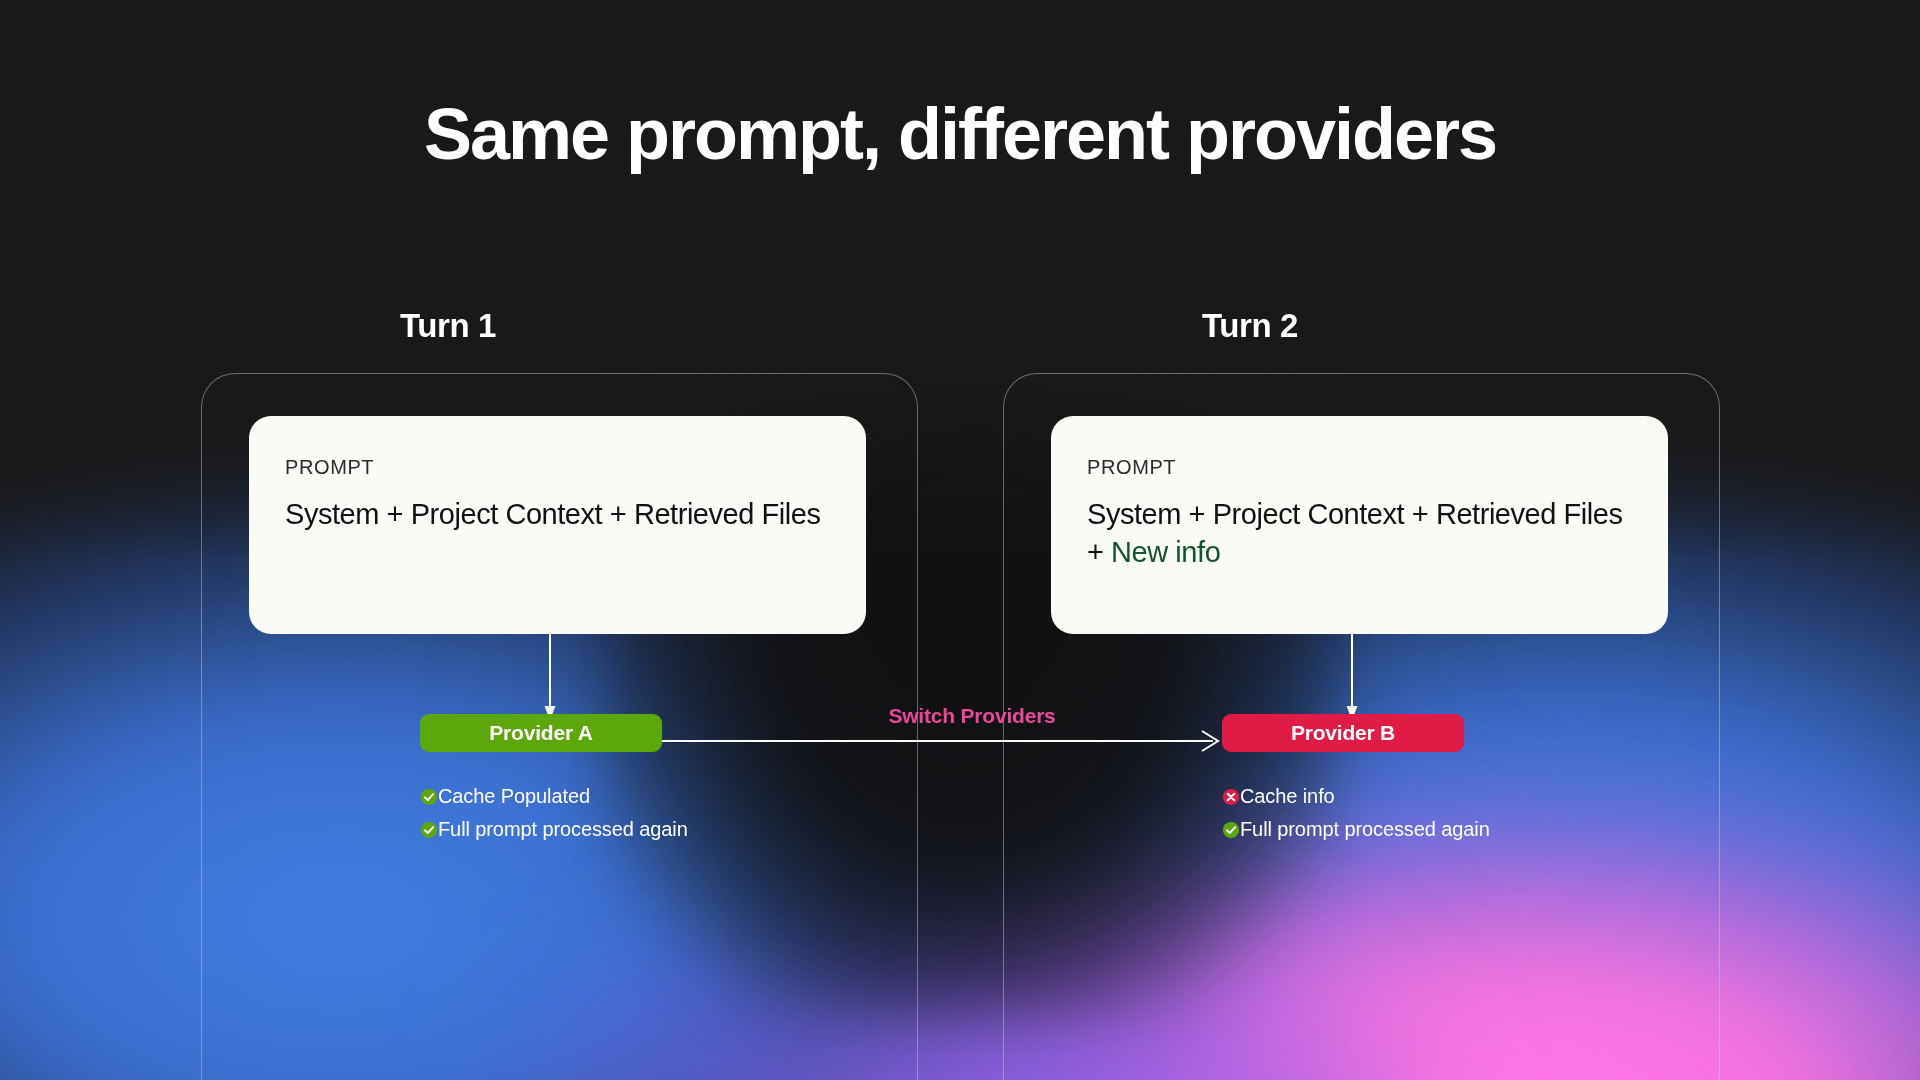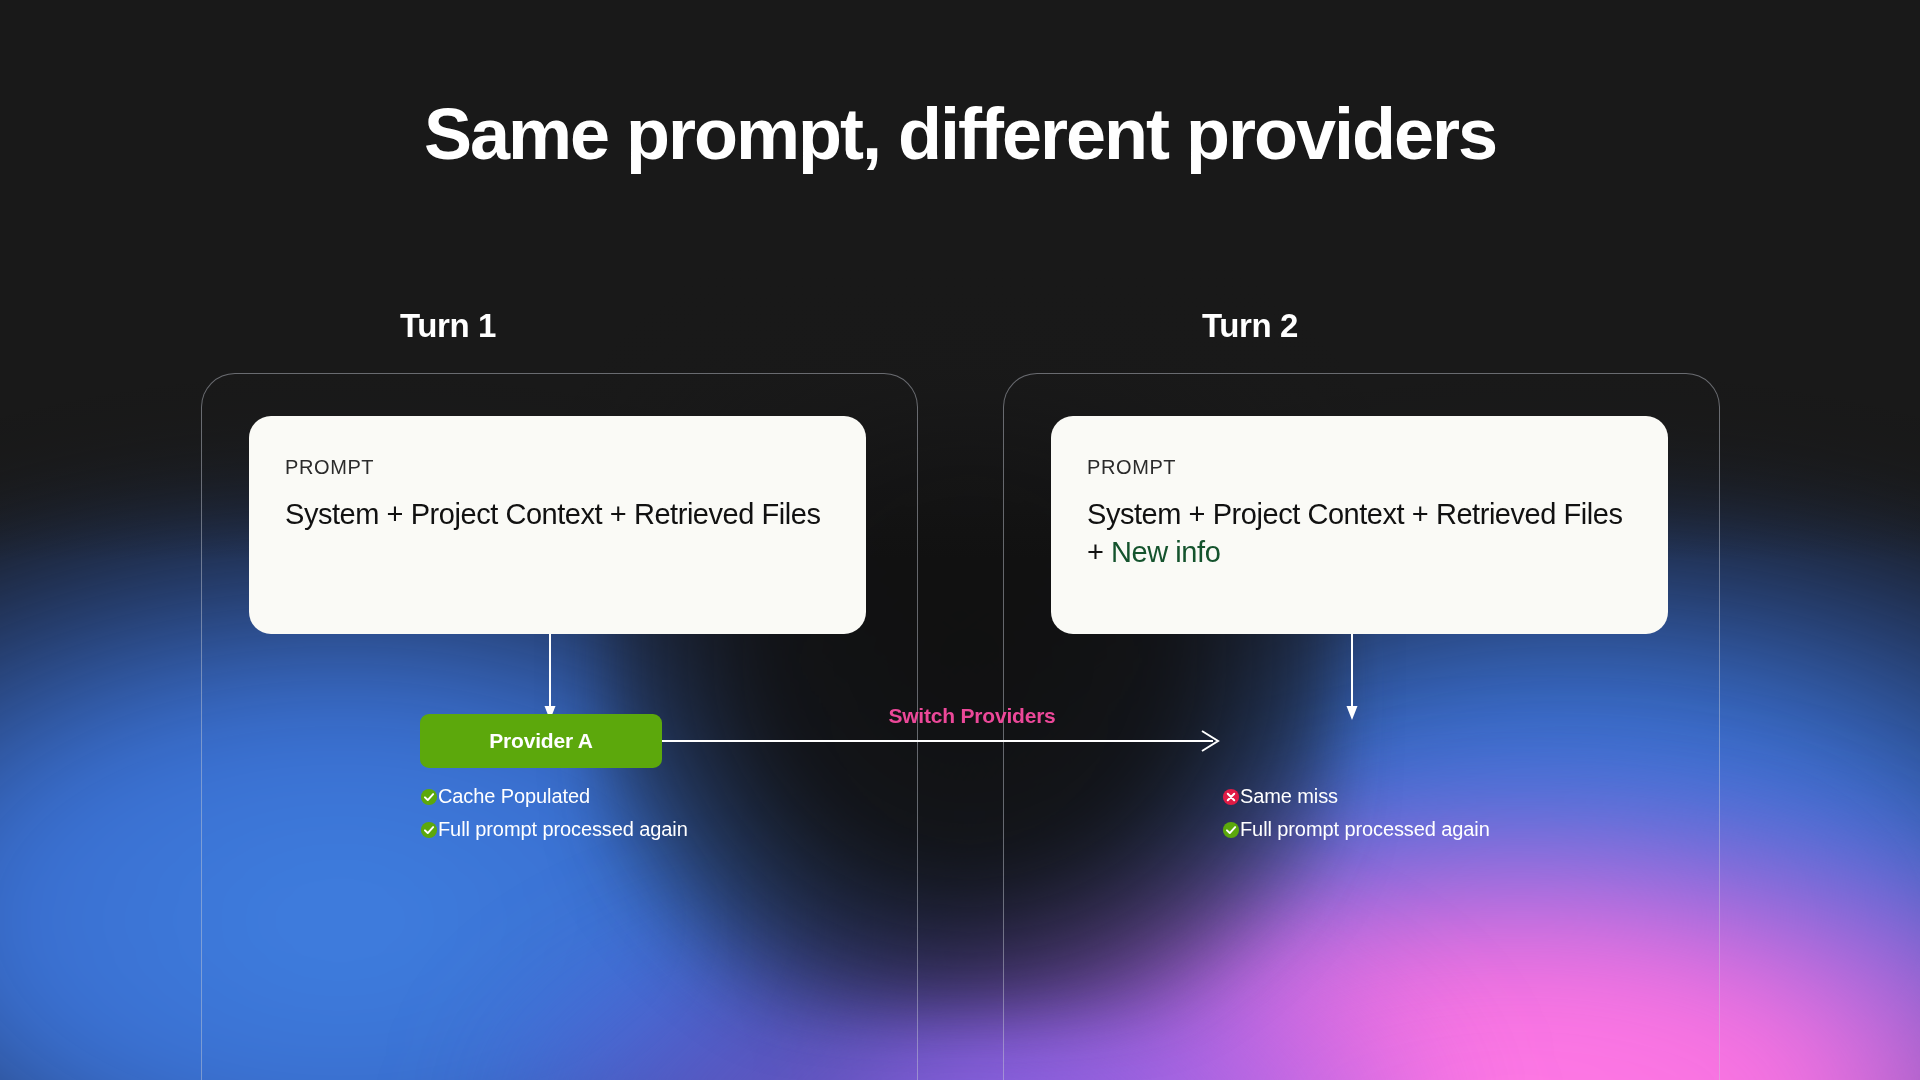--- a/index.html
+++ b/index.html
@@ -94,21 +94,21 @@
     letter-spacing:-0.45px;
   }
   .prompt-accent { color:#14532d; }
 
   
   .v-arrow { position:absolute; top:634px; width:14px; height:86px; }
   #v-arrow-1 { left:543px; }
   #v-arrow-2 { left:1345px; }
 
   .provider-btn {
-    position:absolute; top:714px; height:54px;
+    position:absolute; top:714px; height:38px;
     border-radius:9px;
     display:flex; align-items:center; justify-content:center;
     color:#ffffff; font-size:21px; font-weight:bold;
     letter-spacing:-0.2px;
   }
   #provider-a-button { left:420px; width:242px; background:#5CA80C; }
   #provider-b-button { left:1222px; width:242px; background:#E01B45; }
 
   #switch-providers-label {
     position:absolute; top:704px; left:772px; width:400px;
@@ -168,20 +168,23 @@
     <polygon points="7,86 1.5,72 12.5,72" fill="#ffffff"></polygon>
   </svg>
   <svg id="v-arrow-2" class="v-arrow" viewBox="0 0 14 86">
     <line x1="7" y1="0" x2="7" y2="78" stroke="#ffffff" stroke-width="2"></line>
     <polygon points="7,86 1.5,72 12.5,72" fill="#ffffff"></polygon>
   </svg>
 
   <div id="provider-a-button" class="provider-btn">
     <span>Provider A</span>
   </div>
+  <div id="provider-b-button" class="provider-btn">
+    <span>Provider B</span>
+  </div>
 
   <div id="switch-providers-label">Switch Providers</div>
   <svg id="switch-arrow" viewBox="0 0 562 30">
     <line x1="0" y1="15" x2="551" y2="15" stroke="#ffffff" stroke-width="2"></line>
     <polyline points="540,5 556,15 540,25" fill="none" stroke="#ffffff" stroke-width="2"></polyline>
   </svg>
 
   <div id="bullets-turn-1" class="bullet-list">
     <div class="bullet-row">
       <svg class="bullet-icon" viewBox="0 0 20 20">
@@ -198,21 +201,21 @@
       <span>Full prompt processed again</span>
     </div>
   </div>
 
   <div id="bullets-turn-2" class="bullet-list">
     <div class="bullet-row">
       <svg class="bullet-icon" viewBox="0 0 20 20">
         <circle cx="10" cy="10" r="9" fill="#E01B45"></circle>
         <path d="M6.4 6.4 L13.6 13.6 M13.6 6.4 L6.4 13.6" stroke="#ffffff" stroke-width="2.2" stroke-linecap="round"></path>
       </svg>
-      <span>Same miss</span>
+      <span>Cache info</span>
     </div>
     <div class="bullet-row">
       <svg class="bullet-icon" viewBox="0 0 20 20">
         <circle cx="10" cy="10" r="9" fill="#5CA80C"></circle>
         <polyline points="5.5,10.4 8.6,13.4 14.6,6.8" fill="none" stroke="#ffffff" stroke-width="2.2" stroke-linecap="round" stroke-linejoin="round"></polyline>
       </svg>
       <span>Full prompt processed again</span>
     </div>
   </div>
 

